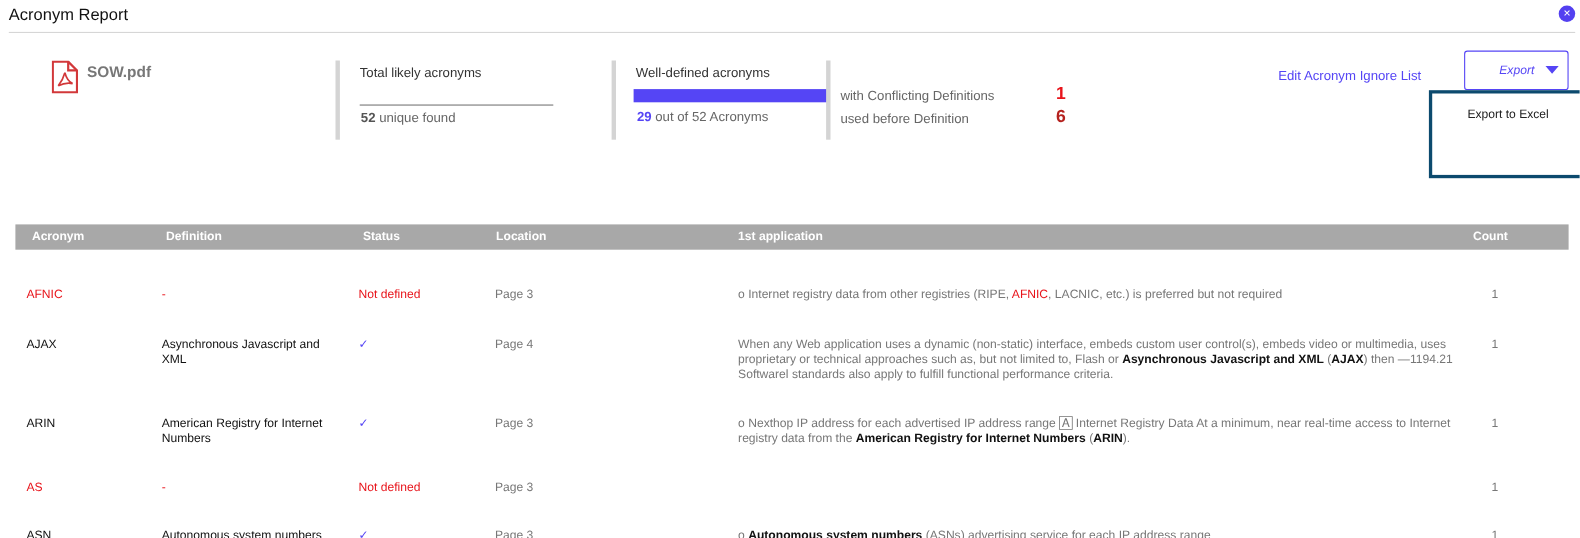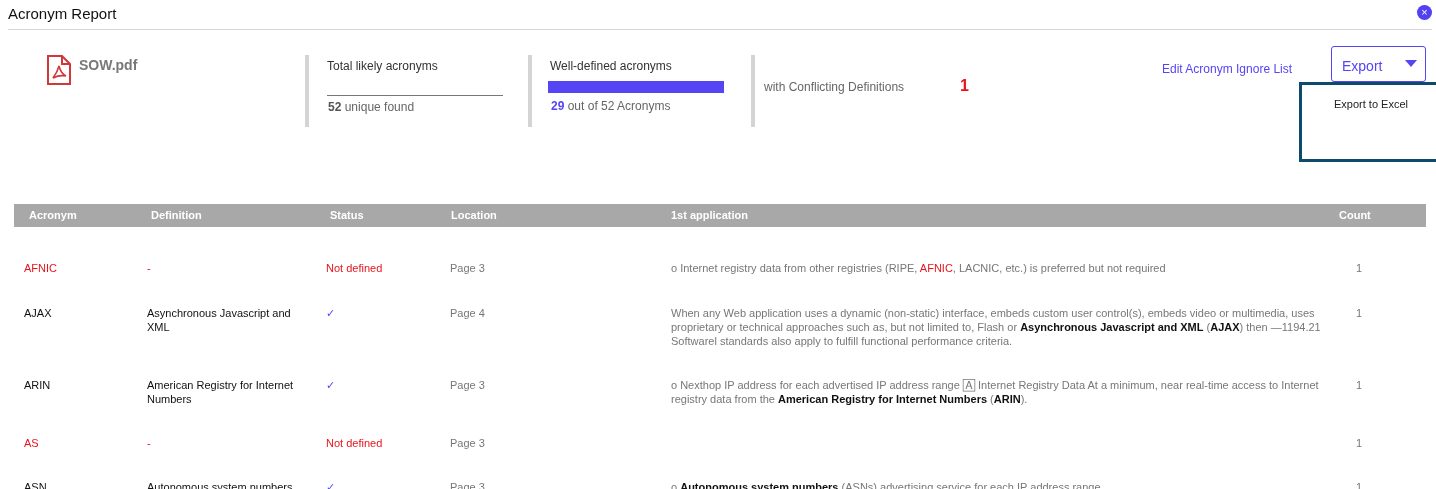--- a/index.html
+++ b/index.html
@@ -10,35 +10,35 @@
   .title { position: absolute; left: 8px; top: 5px; font-size: 15px; color: #111; }
   .title-rule { position: absolute; left: 8px; right: 4px; top: 29px; height: 1px; background: #d6d6d6; }
   .close-btn { position: absolute; left: 1417px; top: 5px; width: 15px; height: 15px; border-radius: 50%; background: #5340f0; color: #fff; font-size: 11px; line-height: 15px; text-align: center; cursor: pointer; }
 
   .file { position: absolute; left: 15px; top: 55px; display: flex; align-items: flex-start; margin-left: 32px; }
   .file svg { width: 24px; height: 30px; }
   .file-name { margin-left: 8px; margin-top: 2px; font-size: 14px; font-weight: bold; color: #777; }
 
   .stat { position: absolute; top: 55px; height: 72px; border-left: 4px solid #d4d4d4; }
   .stat1 { left: 305px; width: 210px; }
-  .stat2 { left: 528px; width: 215px; }
+  .stat2 { left: 556px; width: 215px; }
   .stat3 { left: 751px; width: 240px; }
   .stat-label { position: absolute; left: 18px; top: 4px; font-size: 12px; color: #333; }
   .stat1 .rule { position: absolute; left: 18px; top: 40px; width: 176px; height: 1px; background: #777; }
   .stat1 .sub { position: absolute; left: 19px; top: 45px; font-size: 12px; color: #666; }
   .num-strong { font-weight: bold; color: #555; }
   .bar { position: absolute; left: 16px; top: 26px; width: 176px; height: 12px; background: #5545f5; }
   .stat2 .sub { position: absolute; left: 19px; top: 44px; font-size: 12px; color: #666; }
   .num-accent { font-weight: bold; color: #5545f5; }
   .issue-row { position: absolute; left: 9px; font-size: 12px; color: #666; width: 205px; }
   .issue-row .count { position: absolute; right: 0; font-weight: bold; font-size: 16px; top: -3px; }
 
   .ignore-link { position: absolute; left: 1162px; top: 62px; font-size: 12px; color: #5545f5; cursor: pointer; }
   .export-btn { position: absolute; left: 1331px; top: 46px; width: 95px; height: 36px; border: 1px solid #5545f5; border-radius: 3px; background: #fff; cursor: pointer; }
-  .export-btn .lbl { position: absolute; left: 10px; top: 11px; font-size: 14px; color: #5545f5; }
+  .export-btn .lbl { position: absolute; left: 31px; top: 11px; font-size: 11px; color: #5545f5; font-style: italic; }
   .export-btn .caret { position: absolute; right: 8px; top: 13px; width: 0; height: 0; border-left: 6px solid transparent; border-right: 6px solid transparent; border-top: 7px solid #5545f5; }
   .export-menu { position: absolute; left: 1299px; top: 82px; width: 144px; height: 80px; border: 3px solid #0c4a6e; background: #fff; }
   .export-menu .item { height: 39px; font-size: 11px; color: #222; text-align: center; line-height: 39px; cursor: pointer; }
   .export-menu .item.hl { background: #d3d3d3; }
 
   .table { position: absolute; left: 14px; top: 204px; width: 1412px; }
   .thead { height: 23px; background: #a8a8a8; position: relative; }
   .th { position: absolute; top: 5px; font-size: 11px; font-weight: bold; color: #fff; }
   .row { position: relative; }
   .cell { position: absolute; font-size: 11px; line-height: 14px; }
@@ -78,20 +78,21 @@
 </div>
 
 <div class="stat stat2">
   <div class="stat-label">Well-defined acronyms</div>
   <div class="bar"></div>
   <div class="sub"><span class="num-accent">29</span><span> out of 52 Acronyms</span></div>
 </div>
 
 <div class="stat stat3">
   <div class="issue-row" style="top:25px"><span>with Conflicting Definitions</span><span class="count" style="color:#e8141b">1</span></div>
+  <div class="issue-row" style="top:46px"><span>used before Definition</span><span class="count" style="color:#b5221f">6</span></div>
 </div>
 
 <div class="ignore-link">Edit Acronym Ignore List</div>
 
 <div class="export-btn">
   <span class="lbl">Export</span>
   <span class="caret"></span>
 </div>
 <div class="export-menu">
   <div class="item">Export to Excel</div>

